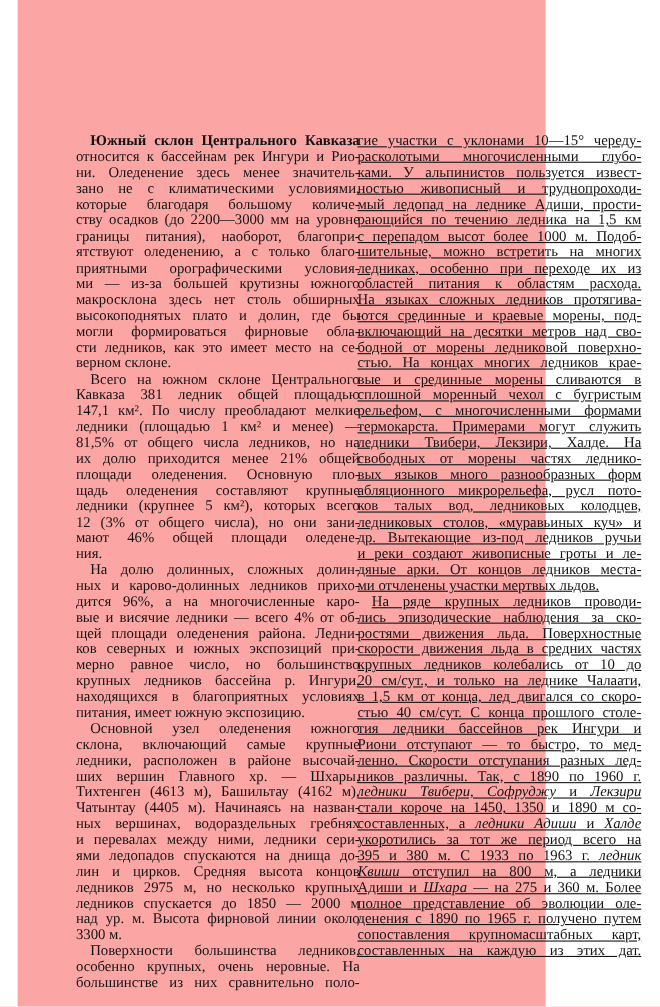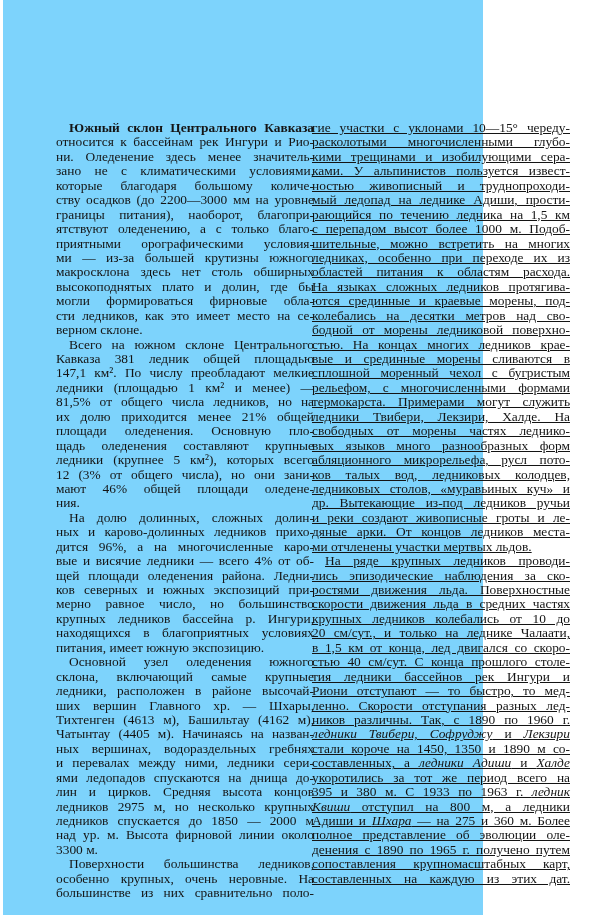--- a/index.html
+++ b/index.html
@@ -1,17 +1,17 @@
 <!DOCTYPE html>
 <html><head>
 <meta charset="utf-8">
 <style>
   html, body { margin: 0; padding: 0; background: #ffffff; }
   body { width: 600px; height: 915px; position: relative; overflow: hidden; }
-  .page { position: absolute; left: 3px; top: 0; width: 480px; height: 915px; background: #7dd3fc; }
+  .page { position: absolute; left: 16px; top: 0; width: 480px; height: 915px; background: #fca5a5; }
   .col {
     position: absolute; top: 121px; width: 258px;
     font-family: "Liberation Serif", "DejaVu Serif", serif;
     font-size: 13.4px; line-height: 14.45px; color: #141414;
     text-align: justify; hyphens: manual;
   }
   .col-left { left: 53px; }
   .col-right { left: 309px; text-decoration: underline; }
   .line { display: block; white-space: nowrap; text-align: justify; text-align-last: justify; height: 14.45px; overflow: visible; }
   .line.last { text-align-last: left; }
@@ -86,32 +86,31 @@
       <div>
         <span class="line indent"><span>Поверхности большинства ледников,</span></span>
         <span class="line"><span>особенно крупных, очень неровные. На</span></span>
         <span class="line"><span>большинстве из них сравнительно поло-</span></span>
       </div>
     </div>
   <div class="col col-right">
       <div>
         <span class="line"><span>гие участки с уклонами 10—15° череду-</span></span>
         <span class="line"><span>расколотыми многочисленными глубо-</span></span>
-        <span class="line"><span>кими трещинами и изобилующими сера-</span></span>
         <span class="line"><span>ками. У альпинистов пользуется извест-</span></span>
         <span class="line"><span>ностью живописный и труднопроходи-</span></span>
         <span class="line"><span>мый ледопад на леднике Адиши, прости-</span></span>
         <span class="line"><span>рающийся по течению ледника на 1,5 км</span></span>
         <span class="line"><span>с перепадом высот более 1000 м. Подоб-</span></span>
         <span class="line"><span>шительные, можно встретить на многих</span></span>
         <span class="line"><span>ледниках, особенно при переходе их из</span></span>
         <span class="line"><span>областей питания к областям расхода.</span></span>
         <span class="line"><span>На языках сложных ледников протягива-</span></span>
         <span class="line"><span>ются срединные и краевые морены, под-</span></span>
-        <span class="line"><span>колебались на десятки метров над сво-</span></span>
+        <span class="line"><span>включающий на десятки метров над сво-</span></span>
         <span class="line"><span>бодной от морены ледниковой поверхно-</span></span>
         <span class="line"><span>стью. На концах многих ледников крае-</span></span>
         <span class="line"><span>вые и срединные морены сливаются в</span></span>
         <span class="line"><span>сплошной моренный чехол с бугристым</span></span>
         <span class="line"><span>рельефом, с многочисленными формами</span></span>
         <span class="line"><span>термокарста. Примерами могут служить</span></span>
         <span class="line"><span>ледники Твибери, Лекзири, Халде. На</span></span>
         <span class="line"><span>свободных от морены частях леднико-</span></span>
         <span class="line"><span>вых языков много разнообразных форм</span></span>
         <span class="line"><span>абляционного микрорельефа, русл пото-</span></span>

